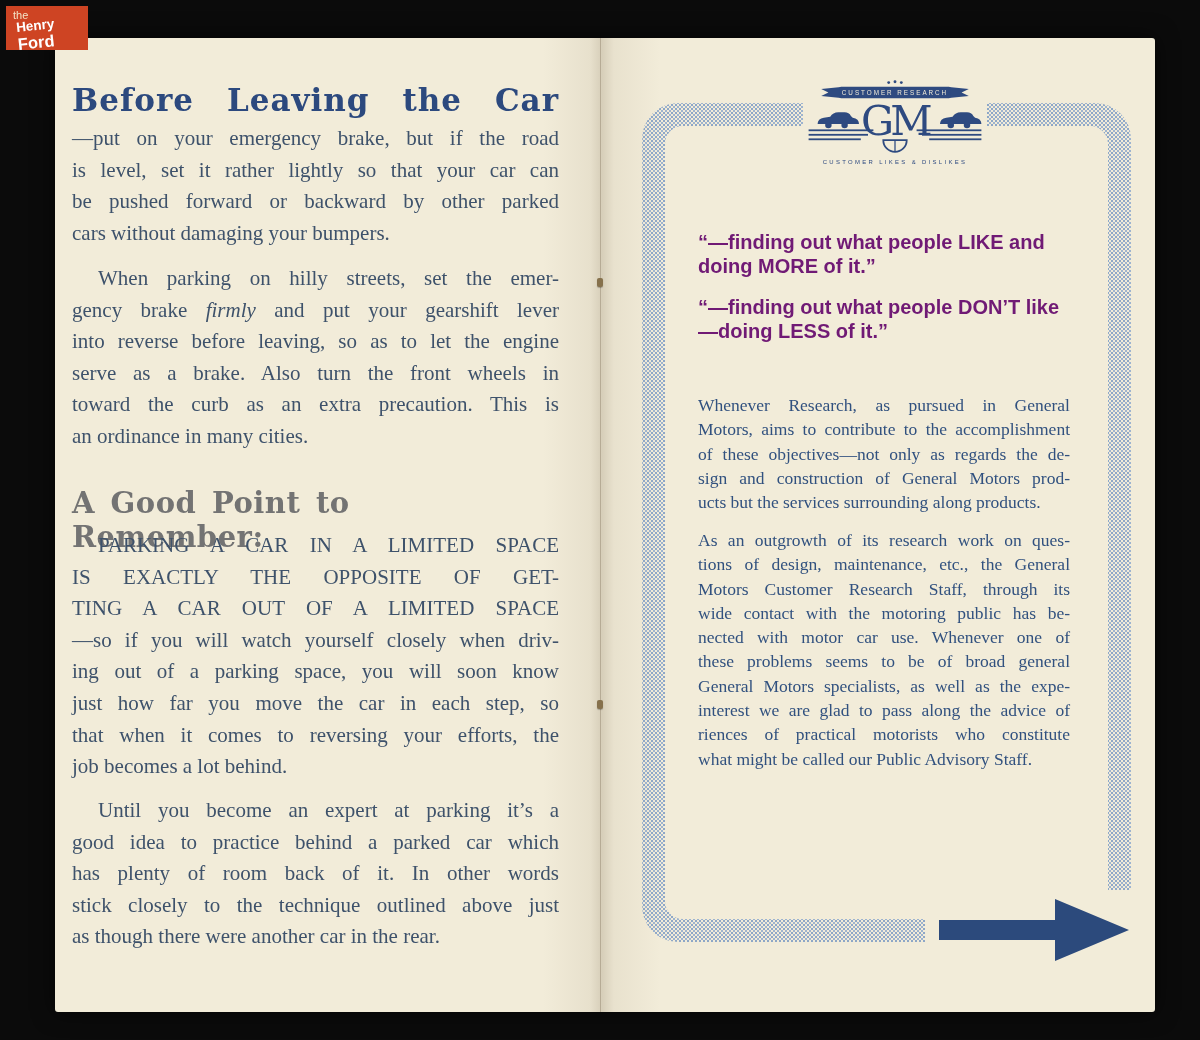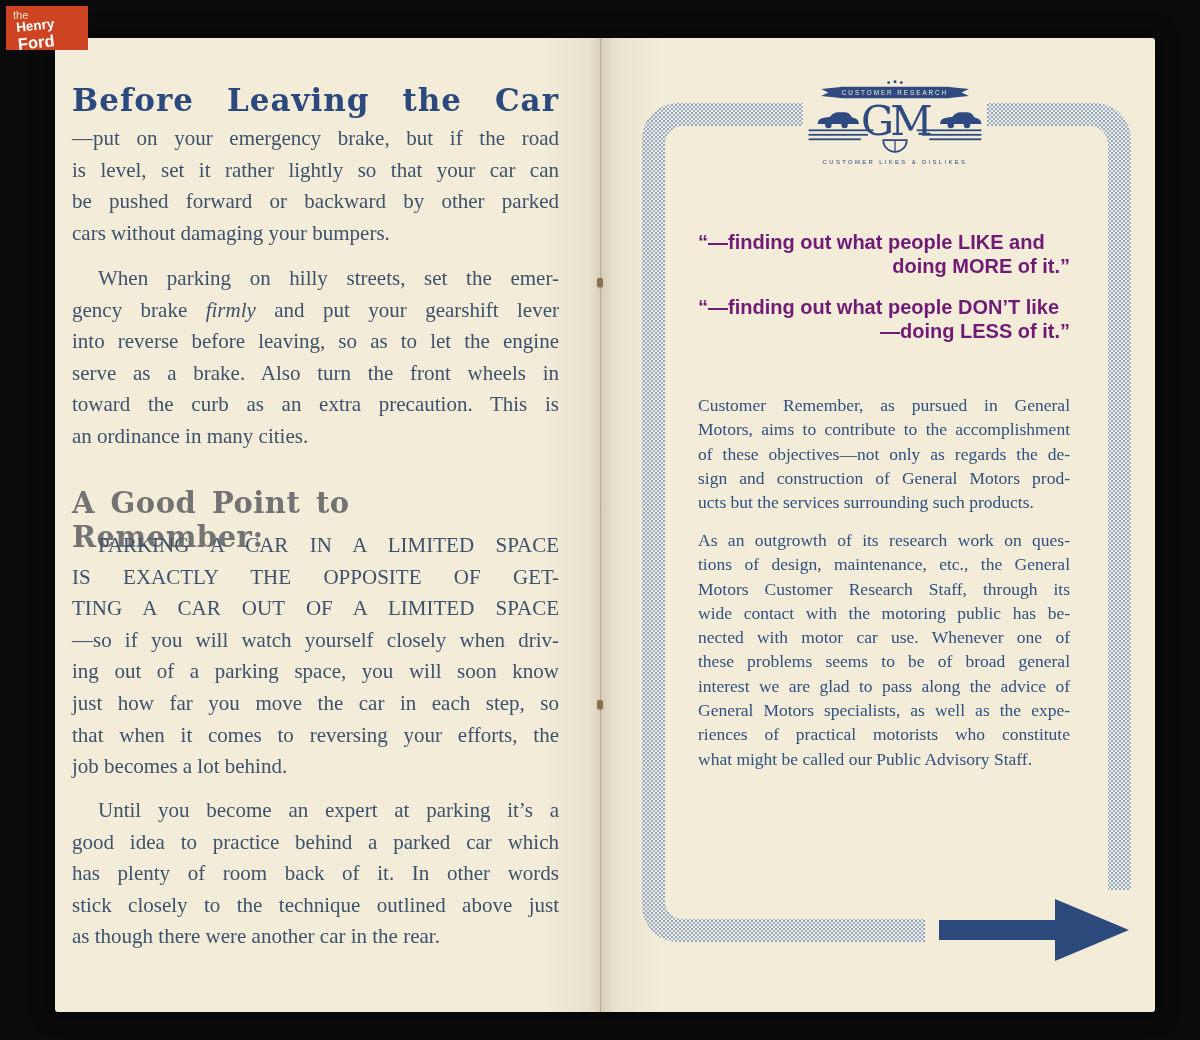--- a/index.html
+++ b/index.html
@@ -57,21 +57,21 @@
   .frame-inner{position:absolute;left:23px;top:23px;right:23px;bottom:23px;background:#f2ecd9;border-radius:18px;}
   .mask{position:absolute;background:#f2ecd9;z-index:2;}
   .mask-logo{left:748px;top:58px;width:184px;height:42px;}
   .mask-arrow{left:870px;top:852px;width:218px;height:60px;}
 
   
   .gm-logo{position:absolute;left:750px;top:40px;width:180px;height:92px;z-index:3;}
   .quote{position:absolute;left:643px;width:372px;z-index:3;
     font-family:"Liberation Sans",sans-serif;font-weight:bold;font-size:20px;line-height:24px;color:#701a75;}
   #q1{top:192px;} #q2{top:257px;}
-  .quote .l2{text-align:right;}
+  .quote .l2{}
   .rpara{position:absolute;left:643px;width:372px;z-index:3;color:#31517f;font-size:17.5px;line-height:24.3px;}
   #rp1{top:355px;} #rp2{top:490px;}
 
   .arrow-wrap{position:absolute;left:878px;top:853px;width:200px;height:76px;z-index:4;}
 
   em{font-style:italic;}
 </style>
 </head>
 <body>
 
@@ -164,35 +164,35 @@
     <div class="quote" id="q1">
       <div class="l1">“—finding out what people LIKE and</div>
       <div class="l2">doing MORE of it.”</div>
     </div>
     <div class="quote" id="q2">
       <div class="l1">“—finding out what people DON’T like</div>
       <div class="l2">—doing LESS of it.”</div>
     </div>
 
     <div class="rpara" id="rp1">
-        <div class="tline">Customer Remember, as pursued in General</div>
+        <div class="tline">Whenever Research, as pursued in General</div>
         <div class="tline">Motors, aims to contribute to the accomplishment</div>
         <div class="tline">of these objectives—not only as regards the de-</div>
         <div class="tline">sign and construction of General Motors prod-</div>
-        <div class="tline last">ucts but the services surrounding such products.</div>
+        <div class="tline last">ucts but the services surrounding along products.</div>
       </div>
     <div class="rpara" id="rp2">
         <div class="tline">As an outgrowth of its research work on ques-</div>
         <div class="tline">tions of design, maintenance, etc., the General</div>
         <div class="tline">Motors Customer Research Staff, through its</div>
         <div class="tline">wide contact with the motoring public has be-</div>
         <div class="tline">nected with motor car use. Whenever one of</div>
         <div class="tline">these problems seems to be of broad general</div>
+        <div class="tline">General Motors specialists, as well as the expe-</div>
         <div class="tline">interest we are glad to pass along the advice of</div>
-        <div class="tline">General Motors specialists, as well as the expe-</div>
         <div class="tline">riences of practical motorists who constitute</div>
         <div class="tline last">what might be called our Public Advisory Staff.</div>
       </div>
 
     <div class="arrow-wrap">
       <svg width="200" height="76" viewBox="0 0 200 76">
         <polygon points="6,29 122,29 122,8 196,39 122,70 122,49 6,49" fill="#2c4a7c"></polygon>
       </svg>
     </div>
   </div>

